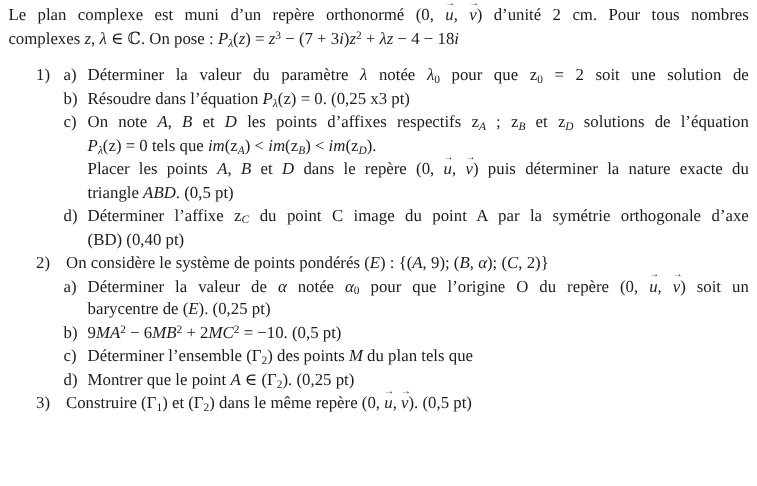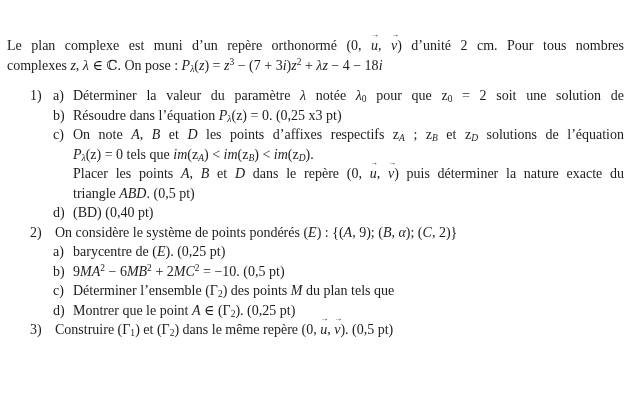--- a/index.html
+++ b/index.html
@@ -12,21 +12,21 @@
     box-sizing: border-box;
     width: 631px; height: 405px;
     padding: 4px 7px 0 7px;
     font-family: "Liberation Serif", "DejaVu Serif", serif;
     font-size: 14px;
     line-height: 19.5px;
     color: #1c1c1c;
   }
   .line { height: 19.5px; white-space: nowrap; }
   .line.j { white-space: normal; text-align: justify; text-align-last: justify; }
-  .para { margin-bottom: 11px; margin-top: 32px; }
+  .para { margin-bottom: 11px; }
   .item { position: relative; padding-left: 48px; }
   .num { position: absolute; left: 23px; top: 0; }
   .sub { position: relative; padding-left: 18px; }
   .letter { position: absolute; left: -2px; top: 0; }
   sub { font-size: 0.68em; vertical-align: -0.22em; line-height: 0; }
   sup { font-size: 0.68em; vertical-align: 0.48em; line-height: 0; }
   .vec { display: inline-block; position: relative; }
   .vec::after {
     content: '→';
     position: absolute; left: 0; right: 0; top: -0.58em;
@@ -63,30 +63,32 @@
       <div class="sub">
         <span class="letter">c)</span>
         <div class="line j">On note <i>A</i>, <i>B</i> et <i>D</i> les points d’affixes respectifs z<sub><i>A</i></sub> ; z<sub><i>B</i></sub> et z<sub><i>D</i></sub> solutions de l’équation</div>
         <div class="line"><i>P<sub>λ</sub></i>(z) = 0 tels que <i>im</i>(z<sub><i>A</i></sub>) &lt; <i>im</i>(z<sub><i>B</i></sub>) &lt; <i>im</i>(z<sub><i>D</i></sub>).</div>
         <div class="line j">Placer les points <i>A</i>, <i>B</i> et <i>D</i> dans le repère (0, <span class="vec"><i>u</i></span>, <span class="vec"><i>v</i></span>) puis déterminer la nature exacte du</div>
         <div class="line">triangle <i>ABD</i>. (0,5 pt)</div>
       </div>
 
       <div class="sub">
         <span class="letter">d)</span>
+        <div class="line j">Déterminer l’affixe z<sub><i>C</i></sub> du point C image du point A par la symétrie orthogonale d’axe</div>
         <div class="line">(BD) (0,40 pt)</div>
       </div>
     </div>
 
     <div class="item">
       <span class="num">2)</span>
       <div class="line">On considère le système de points pondérés (<i>E</i>) : {(<i>A</i>, 9); (<i>B</i>, <i>α</i>); (<i>C</i>, 2)}</div>
 
       <div class="sub">
         <span class="letter">a)</span>
+        <div class="line j">Déterminer la valeur de <i>α</i> notée <i>α</i><sub>0</sub> pour que l’origine O du repère (0, <span class="vec"><i>u</i></span>, <span class="vec"><i>v</i></span>) soit un</div>
         <div class="line">barycentre de (<i>E</i>). (0,25 pt)</div>
       </div>
 
       <div class="sub">
         <span class="letter">b)</span>
         <div class="line">9<i>MA</i><sup>2</sup> − 6<i>MB</i><sup>2</sup> + 2<i>MC</i><sup>2</sup> = −10. (0,5 pt)</div>
       </div>
 
       <div class="sub">
         <span class="letter">c)</span>

